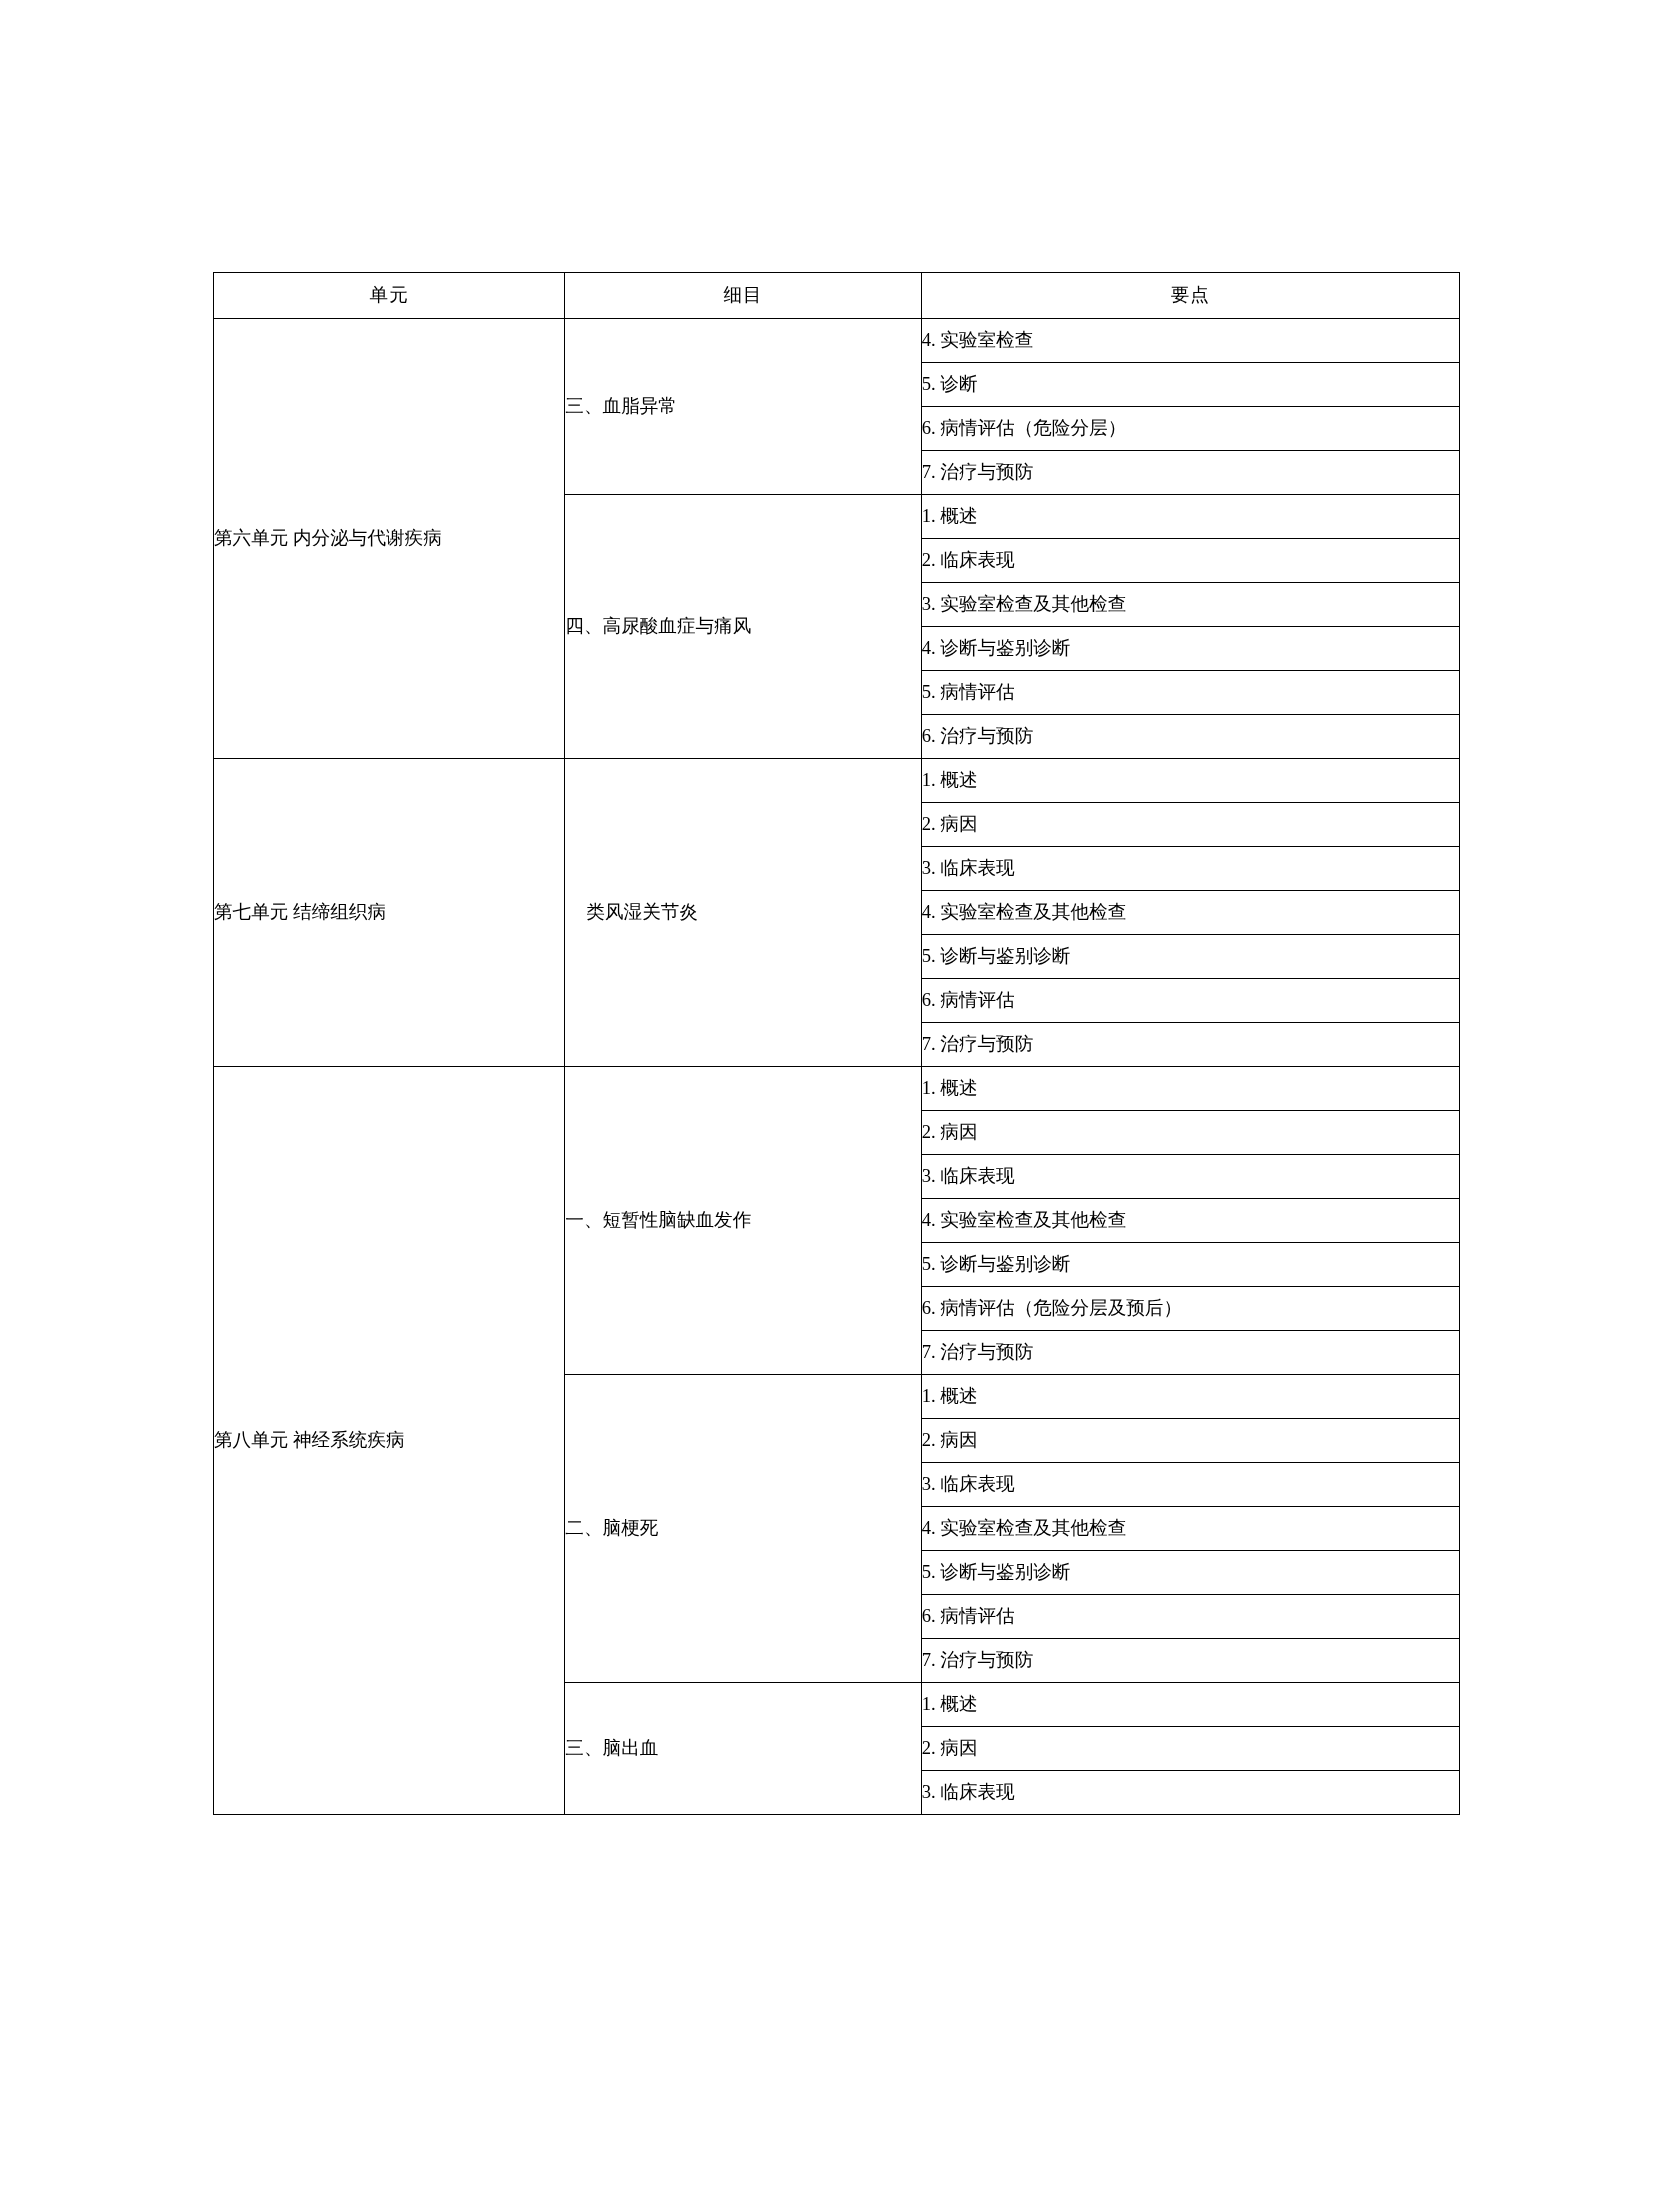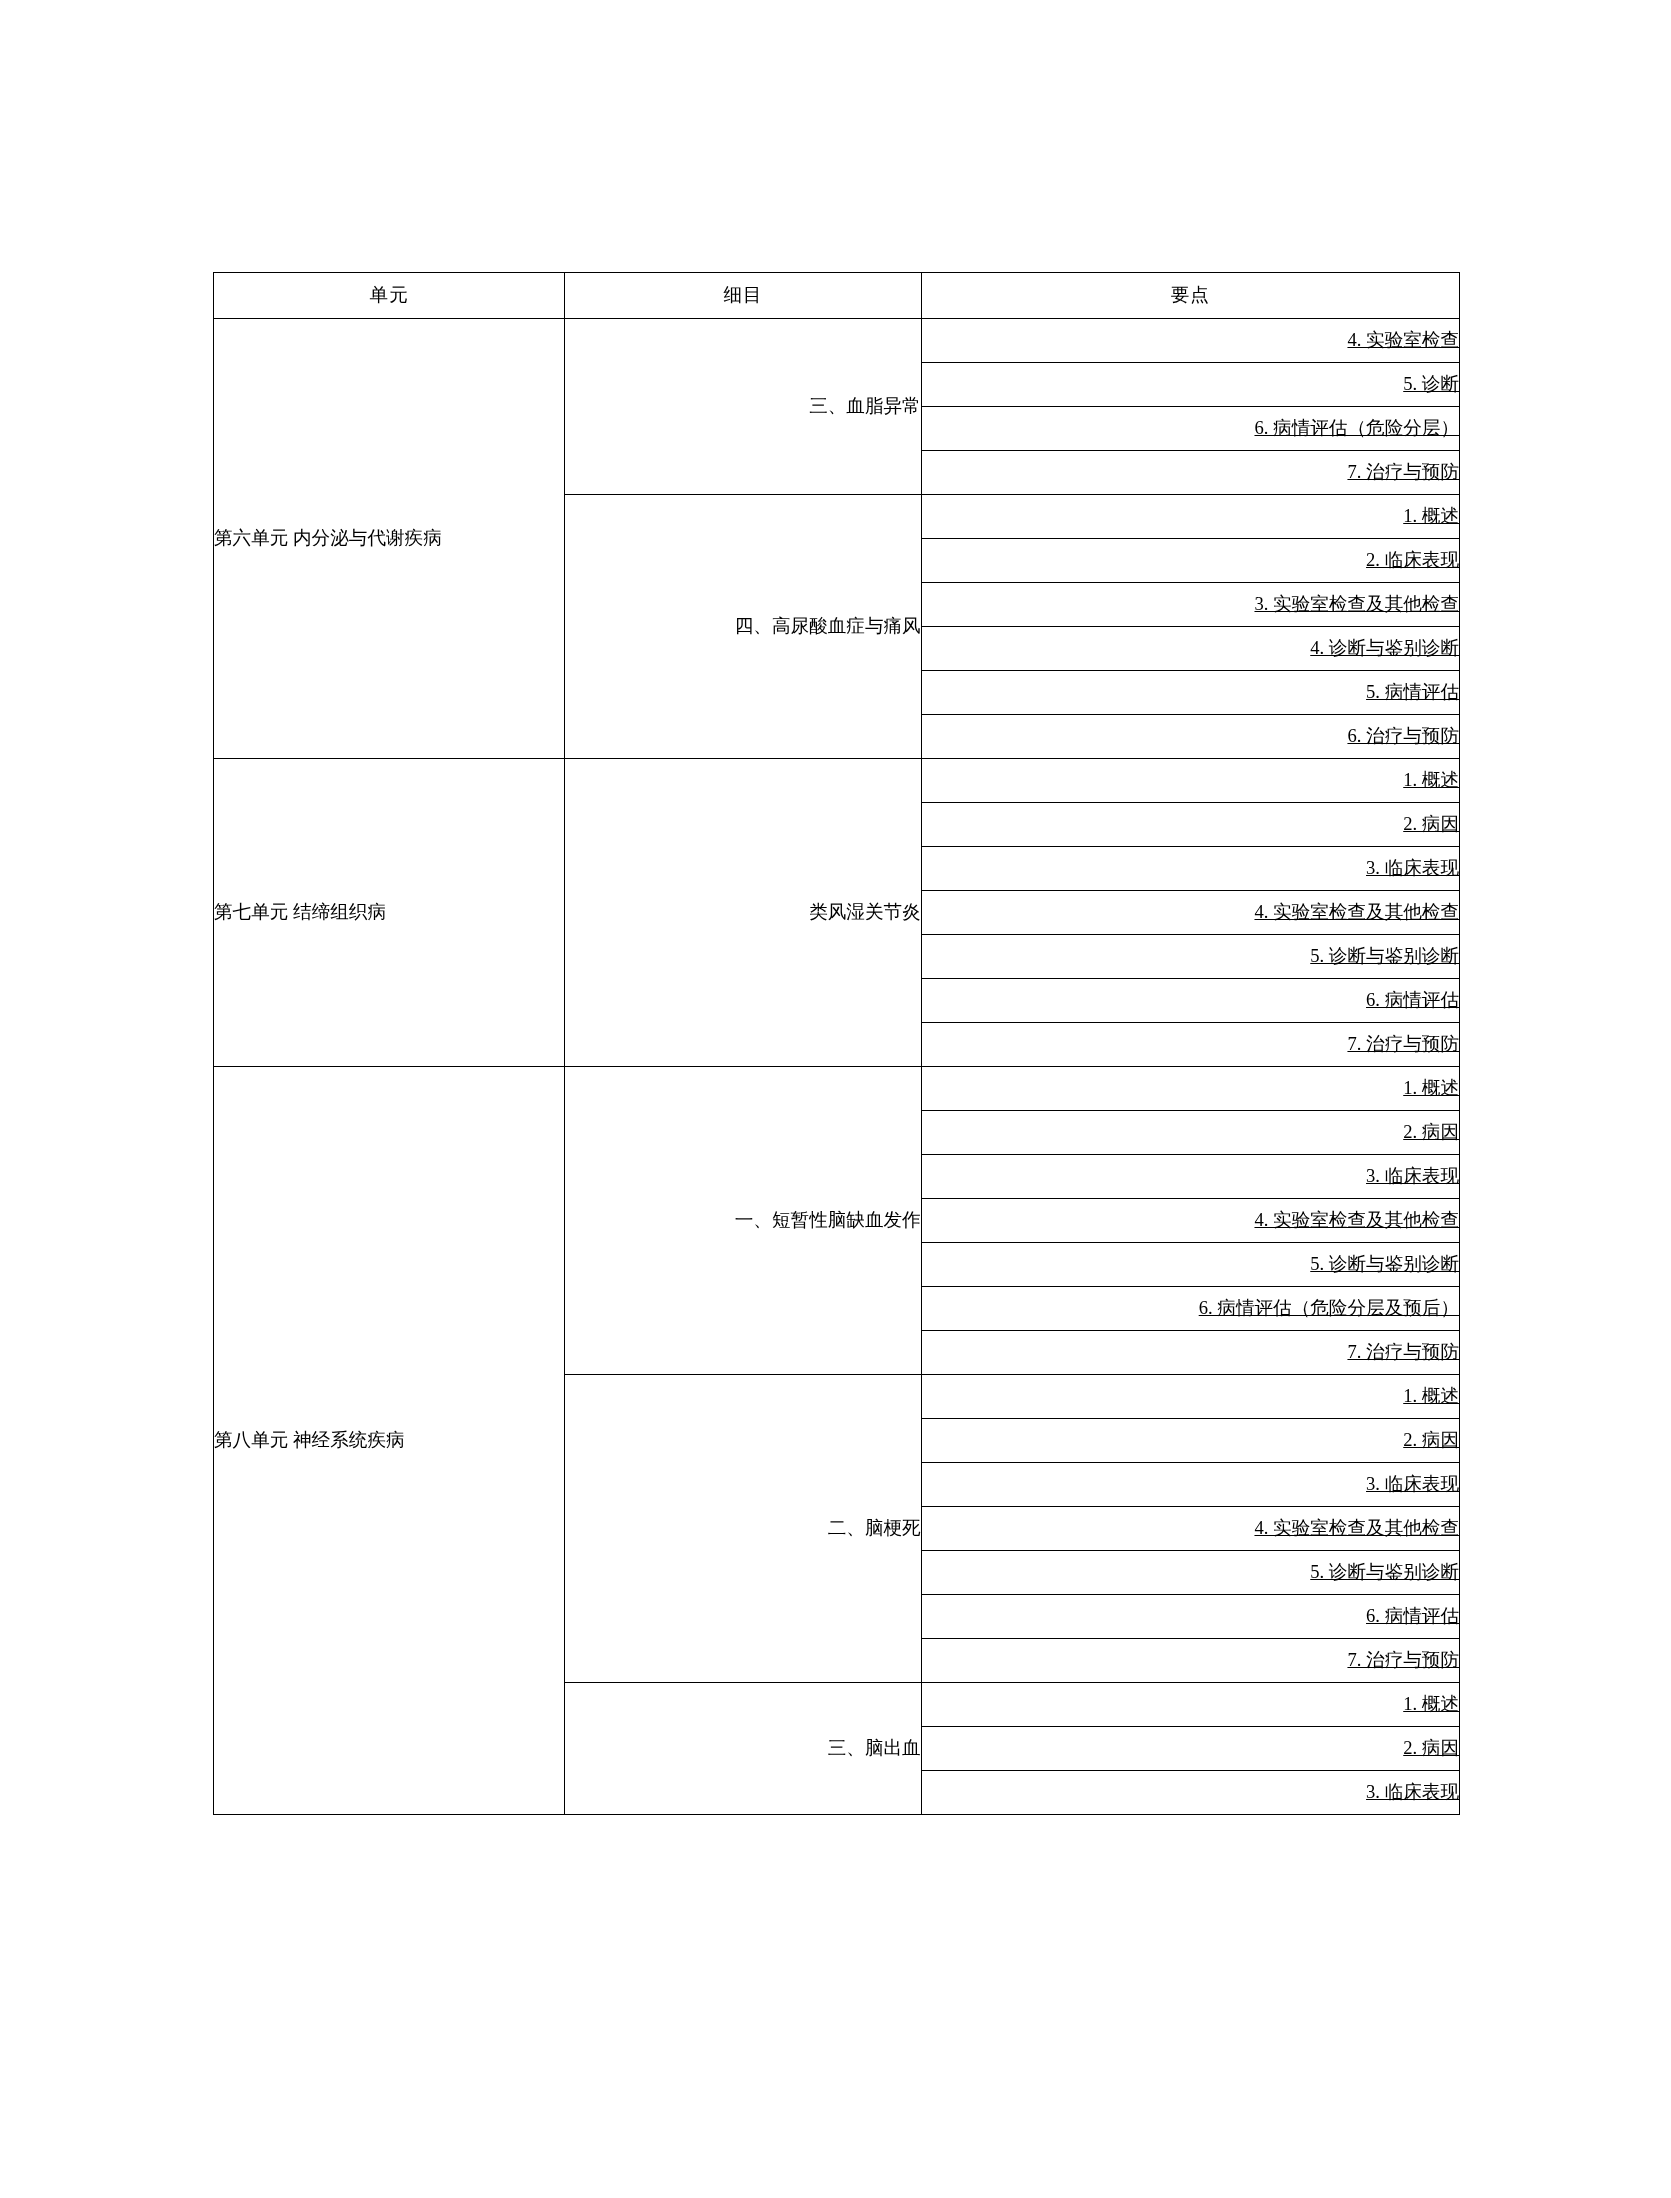--- a/index.html
+++ b/index.html
@@ -50,32 +50,31 @@
   .hdr {
     font-size: 19px;
     letter-spacing: 1px;
   }
   td.unit-cell {
     text-align: left;
     padding-left: 11.5px;
     font-family: Liberation Serif, serif;
   }
   td.detail-cell {
-    text-align: right;
+    text-align: left;
     padding-left: 69px;
   }
   td.detail-cell.no-indent {
     padding-left: 21px;
     margin-top: 21px;
   }
   td.point-cell {
-    text-align: right;
+    text-align: left;
     padding-left: 21px;
     height: 43px;
-    text-decoration: underline;
   }
   .page-number {
     position: absolute;
     left: 0;
     right: 0;
     top: 2032px;
     text-align: center;
     font-size: 18px;
     font-family: "Liberation Serif", "DejaVu Serif", serif;
   }

